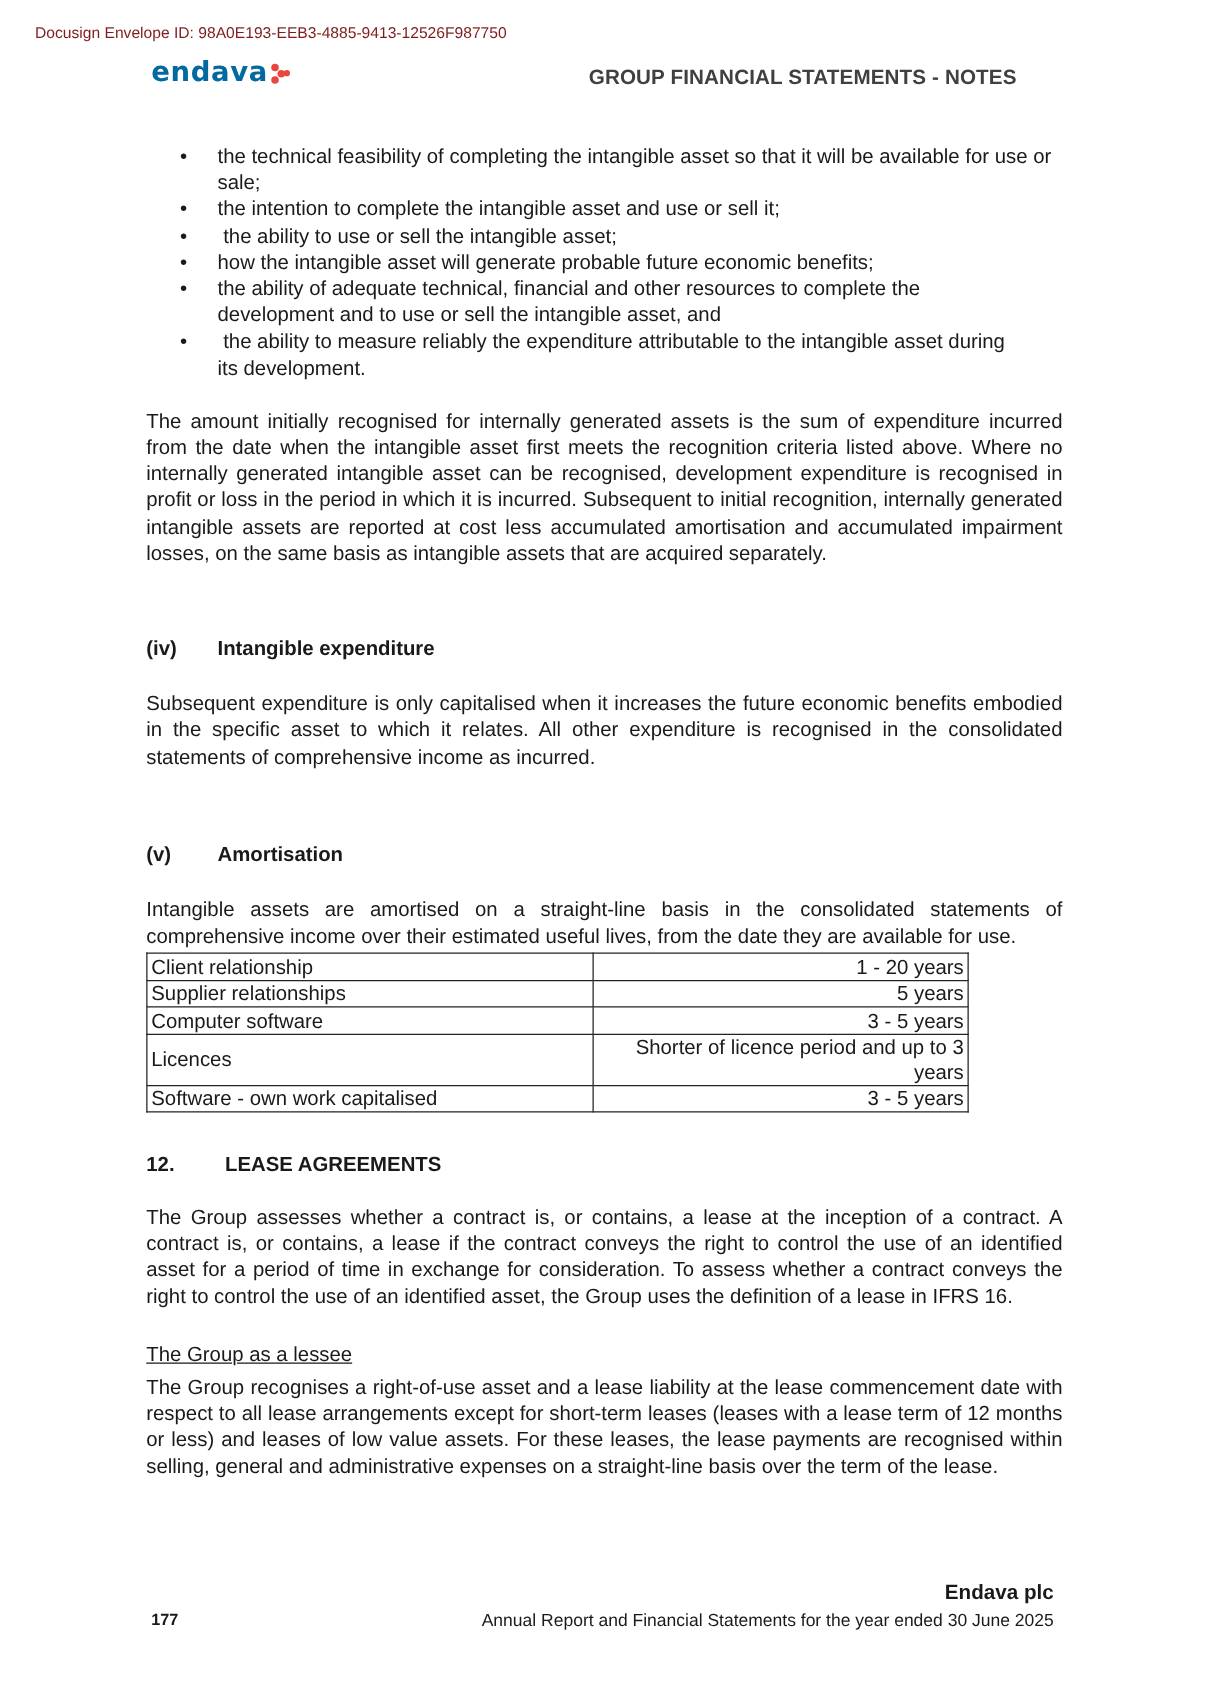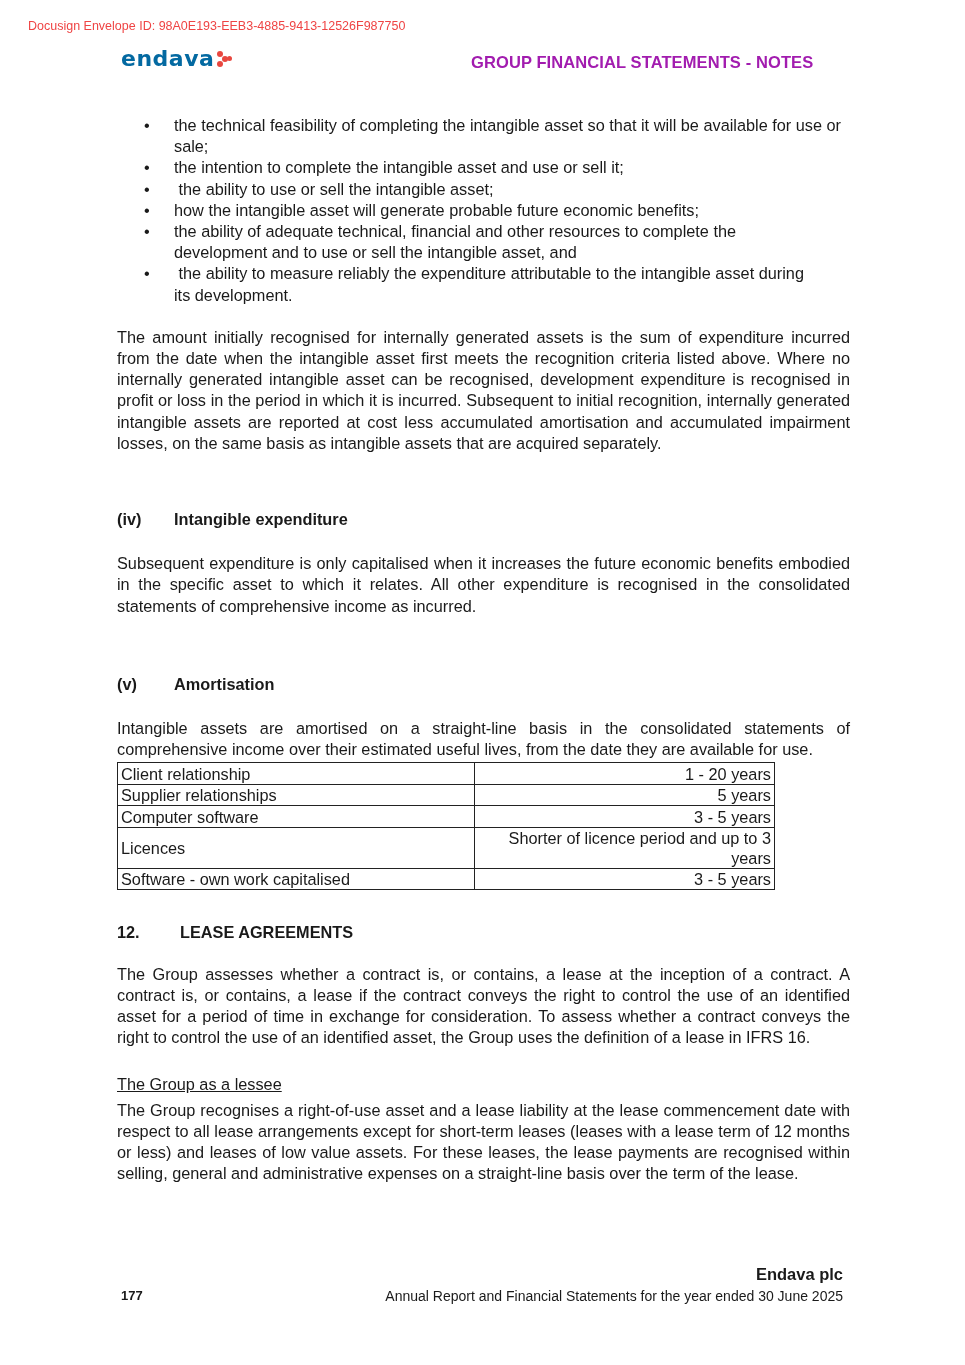--- a/index.html
+++ b/index.html
@@ -1,25 +1,25 @@
 <!DOCTYPE html>
 <html><head>
 <meta charset="utf-8">
 <style>
   html, body { margin: 0; padding: 0; background: #ffffff; }
   body { width: 965px; height: 1365px; position: relative; overflow: hidden;
          font-family: "Liberation Sans", sans-serif; color: #1a1a1a; }
-  .envelope { position: absolute; left: 28px; top: 19px; font-size: 12.5px; color: #ef4444; }
+  .envelope { position: absolute; left: 28px; top: 19px; font-size: 12.5px; color: #7f1d1d; }
   .logo { position: absolute; left: 121px; top: 48px; display: flex; align-items: center; }
   .logo-word { font-family: "DejaVu Sans", sans-serif; font-weight: bold; font-size: 22px;
                color: #0369a1; letter-spacing: 0.5px; line-height: 1; }
   .logo-mark { margin-left: 3px; width: 16px; height: 18px; position: relative; }
   .logo-mark span { position: absolute; border-radius: 50%; background: #e8473f; }
   .header-title { position: absolute; left: 471px; top: 53px; font-weight: bold; font-size: 16.5px;
-                  color: #a21caf; letter-spacing: 0.1px; }
+                  color: #404040; letter-spacing: 0.1px; }
   .content { position: absolute; left: 117px; top: 115px; width: 733px; font-size: 16.3px; line-height: 21.2px; }
   .bullets { list-style: none; margin: 0; padding: 0; }
   .bullets li { position: relative; padding-left: 57px; }
   .bullets li .dot { position: absolute; left: 27px; top: 0; }
   p.just { text-align: justify; margin: 0; }
   .gap-20 { height: 21px; }
   .heading { font-weight: bold; display: flex; margin-top: 34px; }
   .heading .num { width: 57px; }
   .lt { border-collapse: collapse; width: 658px; margin-top: 2px; font-size: 16.3px; }
   .lt td { border: 1.5px solid #222; padding: 0 3px; height: 20.5px; line-height: 20px; }

